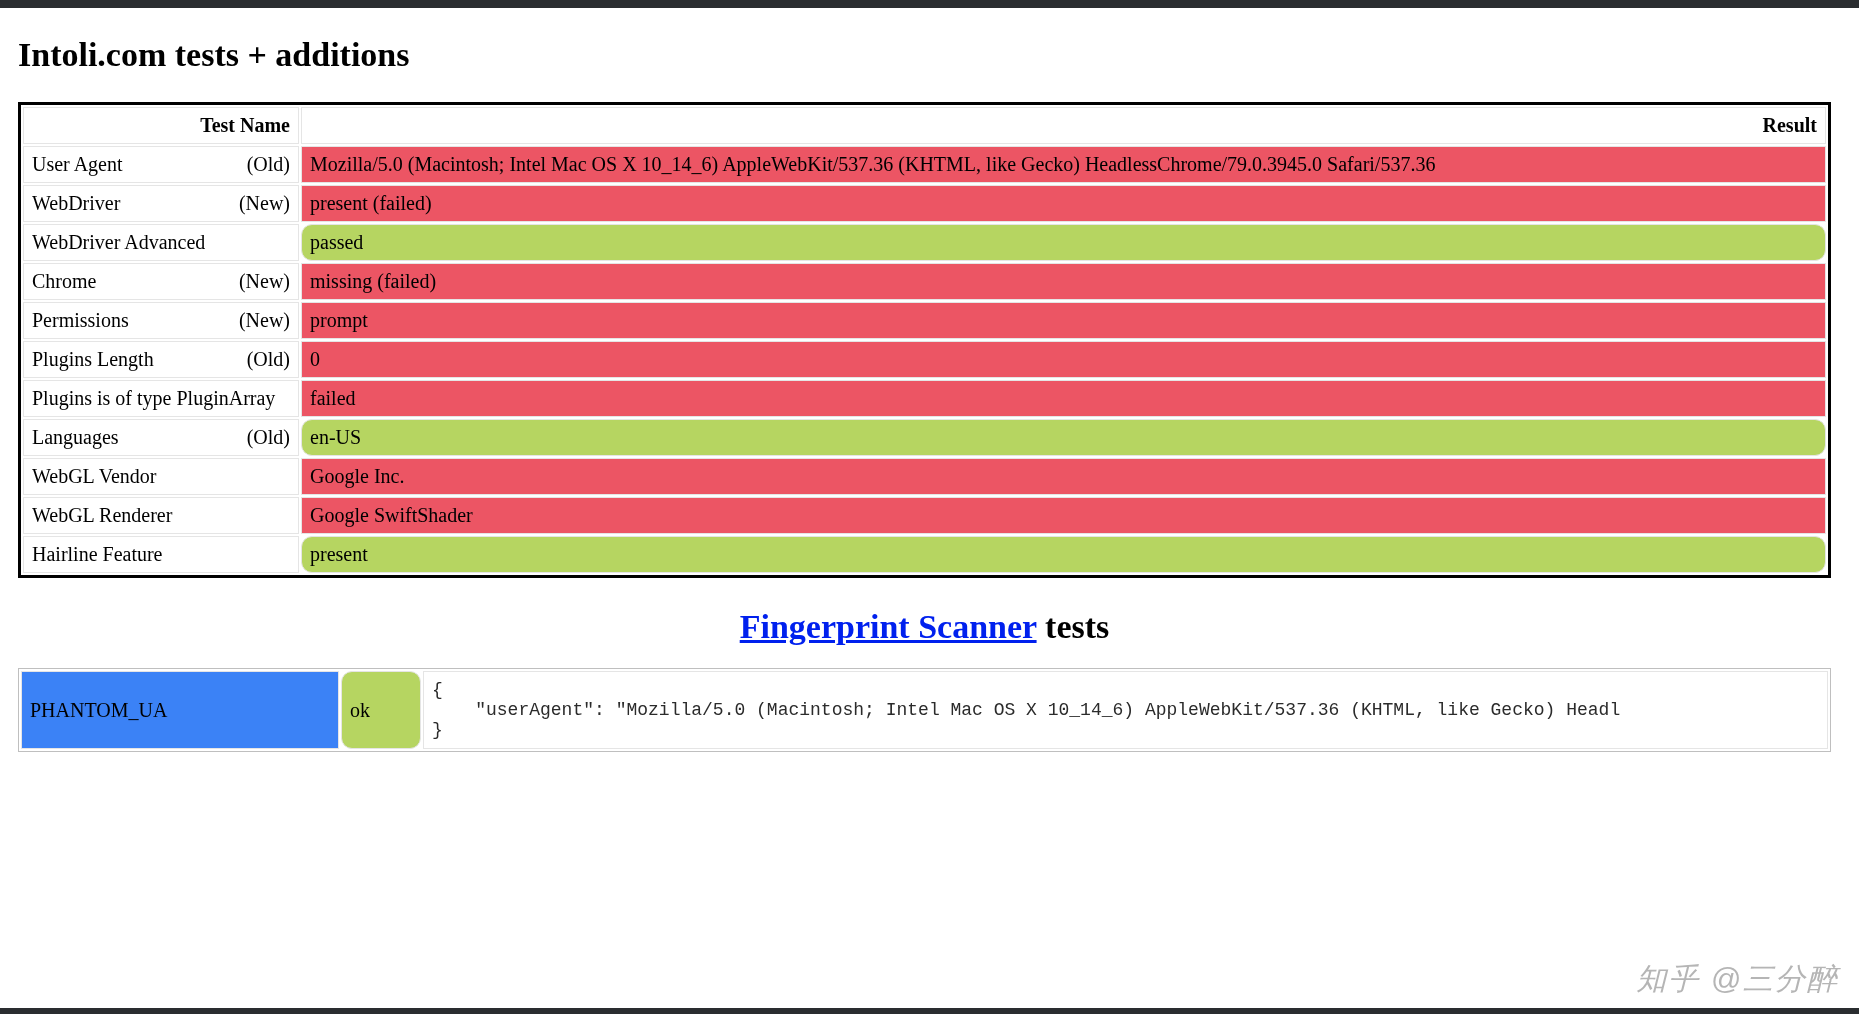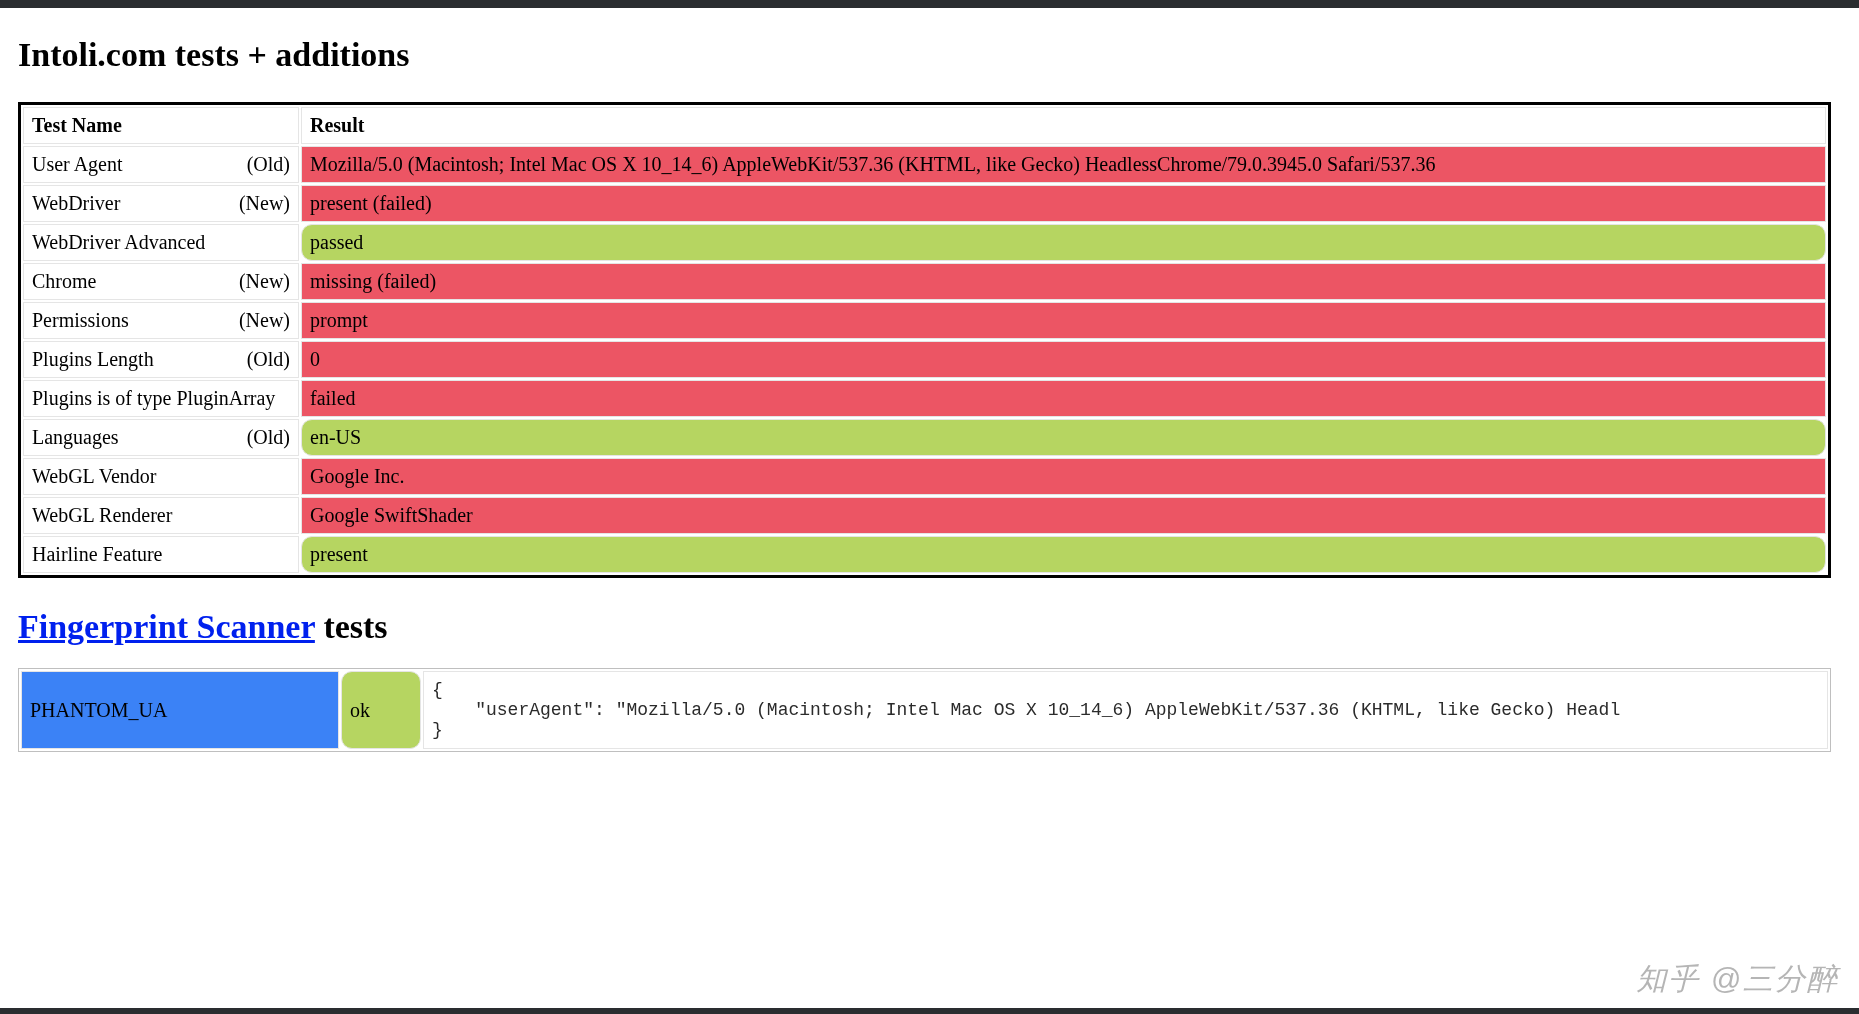--- a/index.html
+++ b/index.html
@@ -19,36 +19,37 @@
   }
   h1.page-title {
     font-size: 34px;
     font-weight: bold;
     margin: 10px 0 28px 0;
   }
   h1.section-title {
     font-size: 34px;
     font-weight: bold;
     margin: 30px 0 22px 0;
+    text-align: center;
   }
   h1.section-title a {
     color: #0020ee;
     text-decoration: underline;
   }
 
   table.tests {
     border: 3px solid #000;
     border-collapse: separate;
     border-spacing: 2px;
     width: 100%;
     background: #fff;
   }
   table.tests th {
     font-weight: bold;
-    text-align: left;
+    text-align: right;
     padding: 6px 8px;
     border: 1px solid #e5e5e5;
     background: #fff;
   }
   table.tests td {
     padding: 6px 8px;
     border: 1px solid #e5e5e5;
     vertical-align: middle;
   }
   table.tests td.name {

